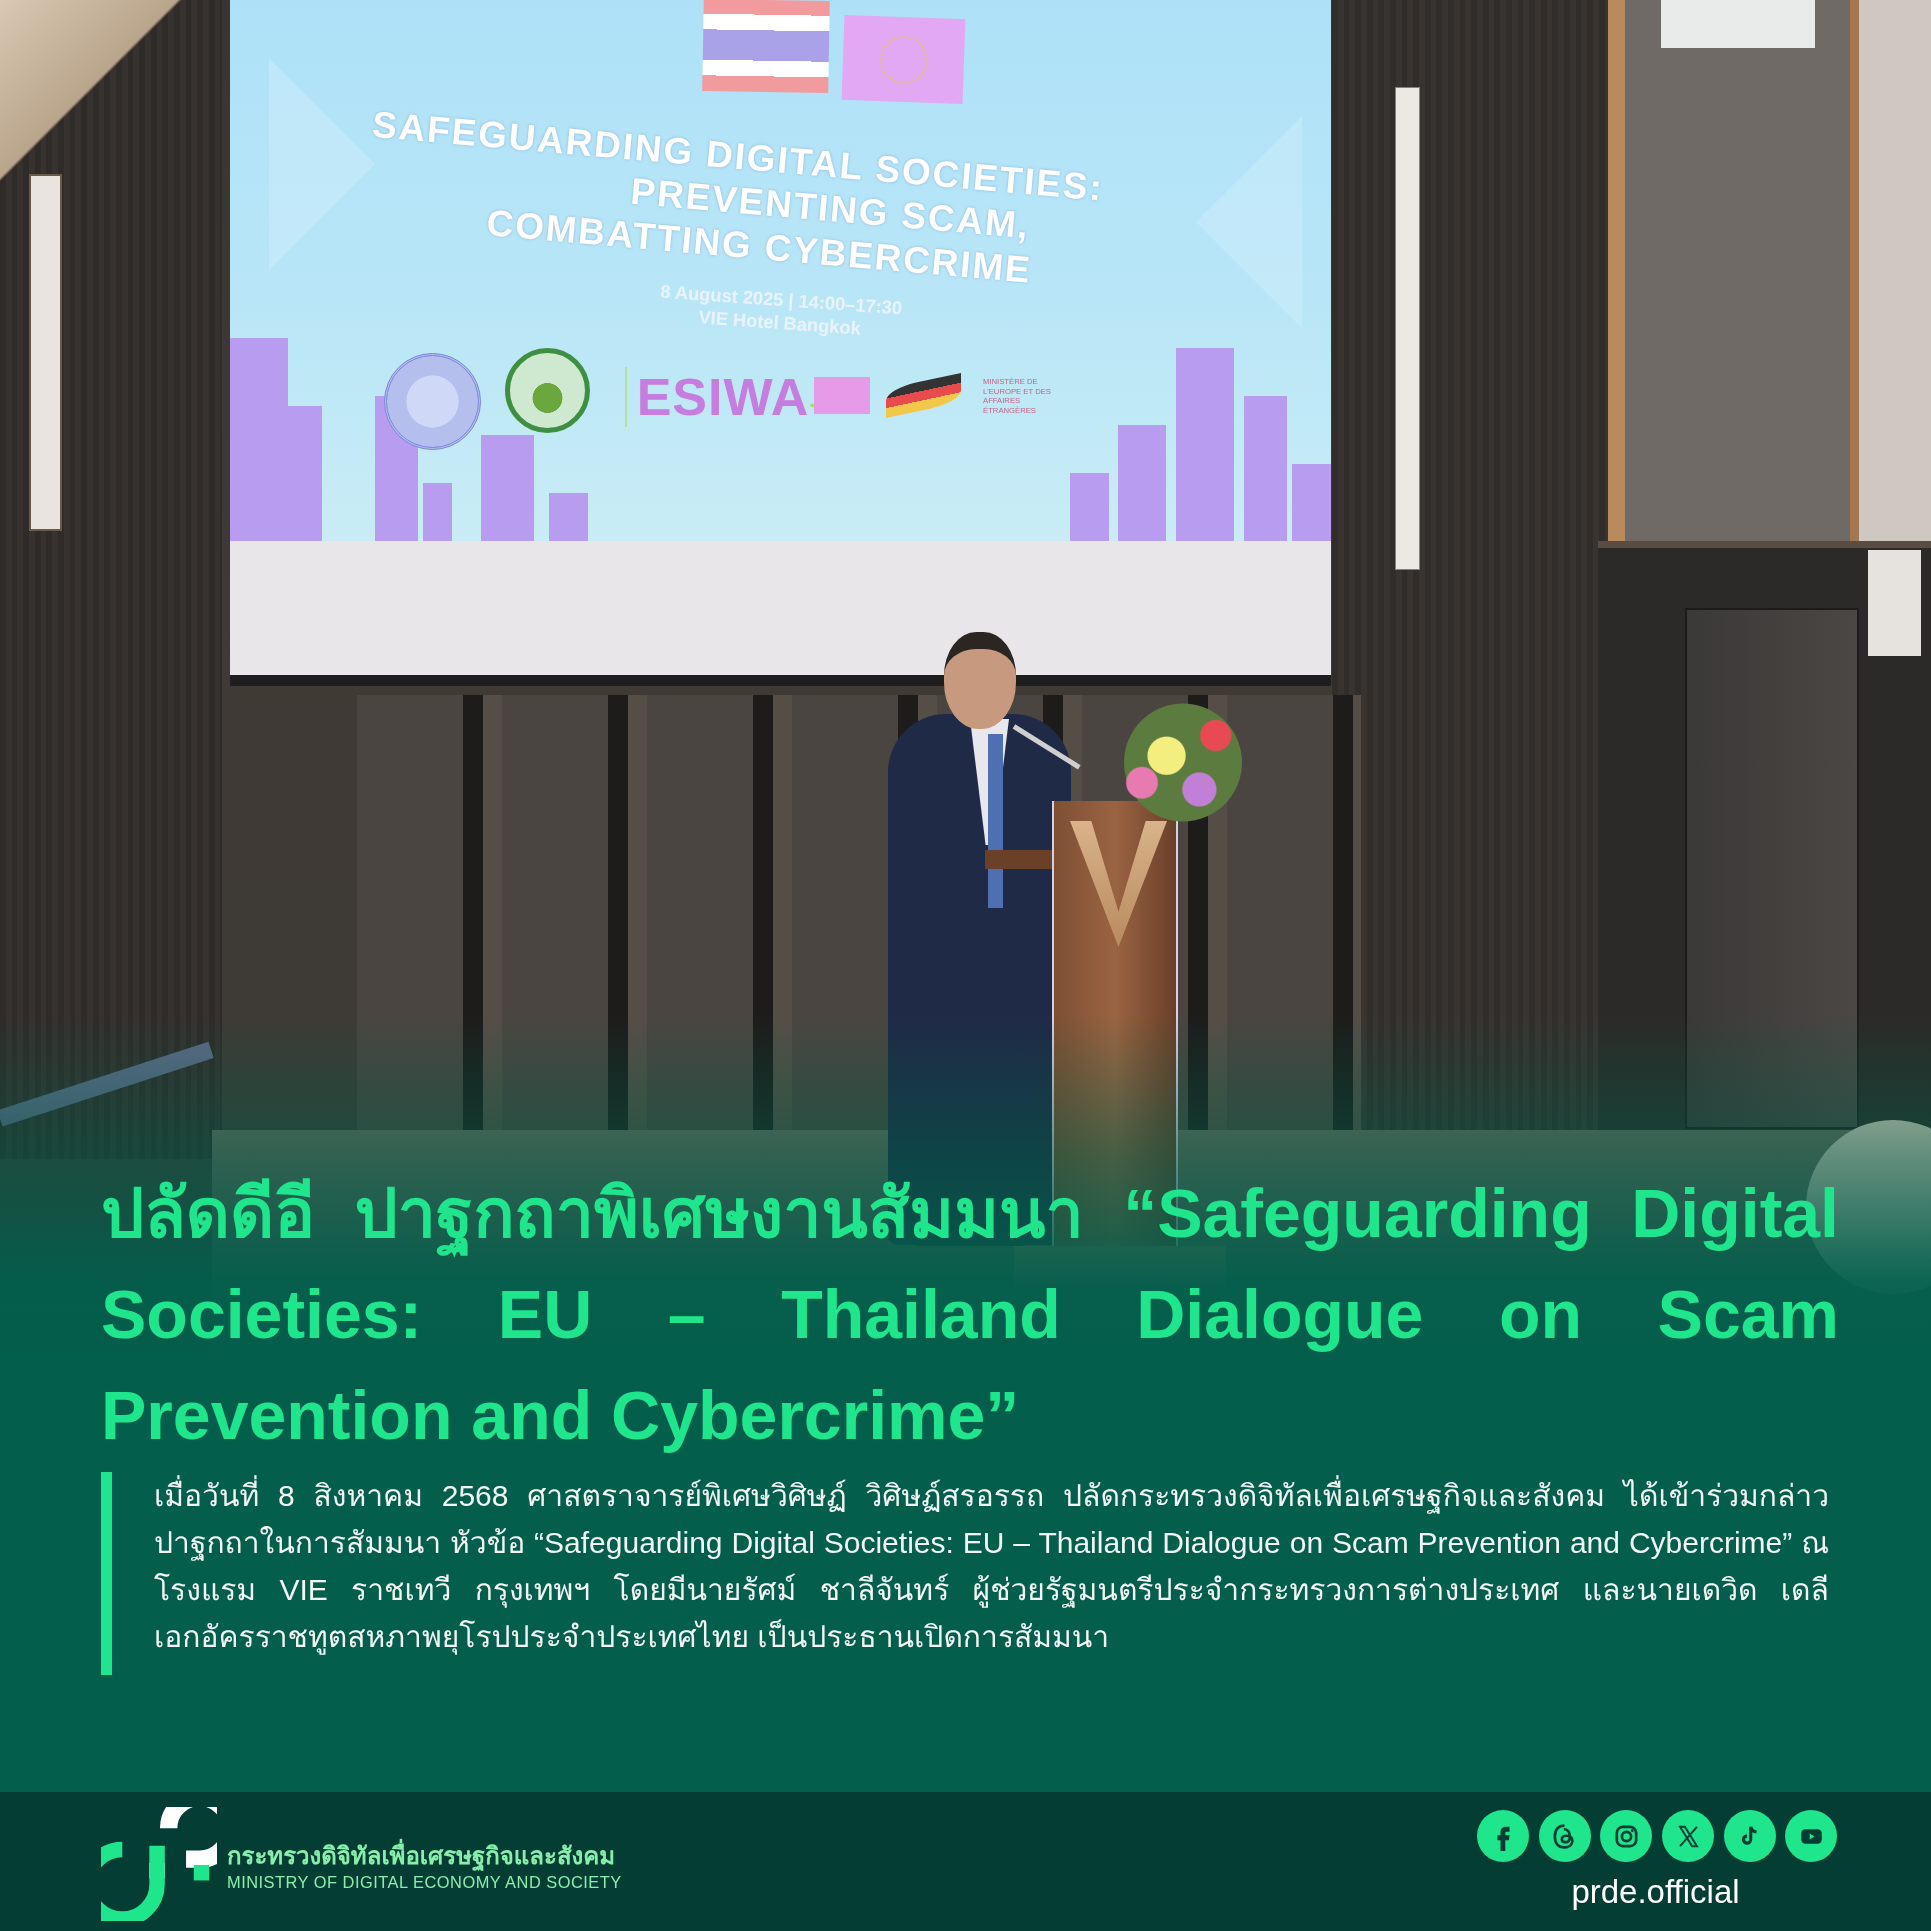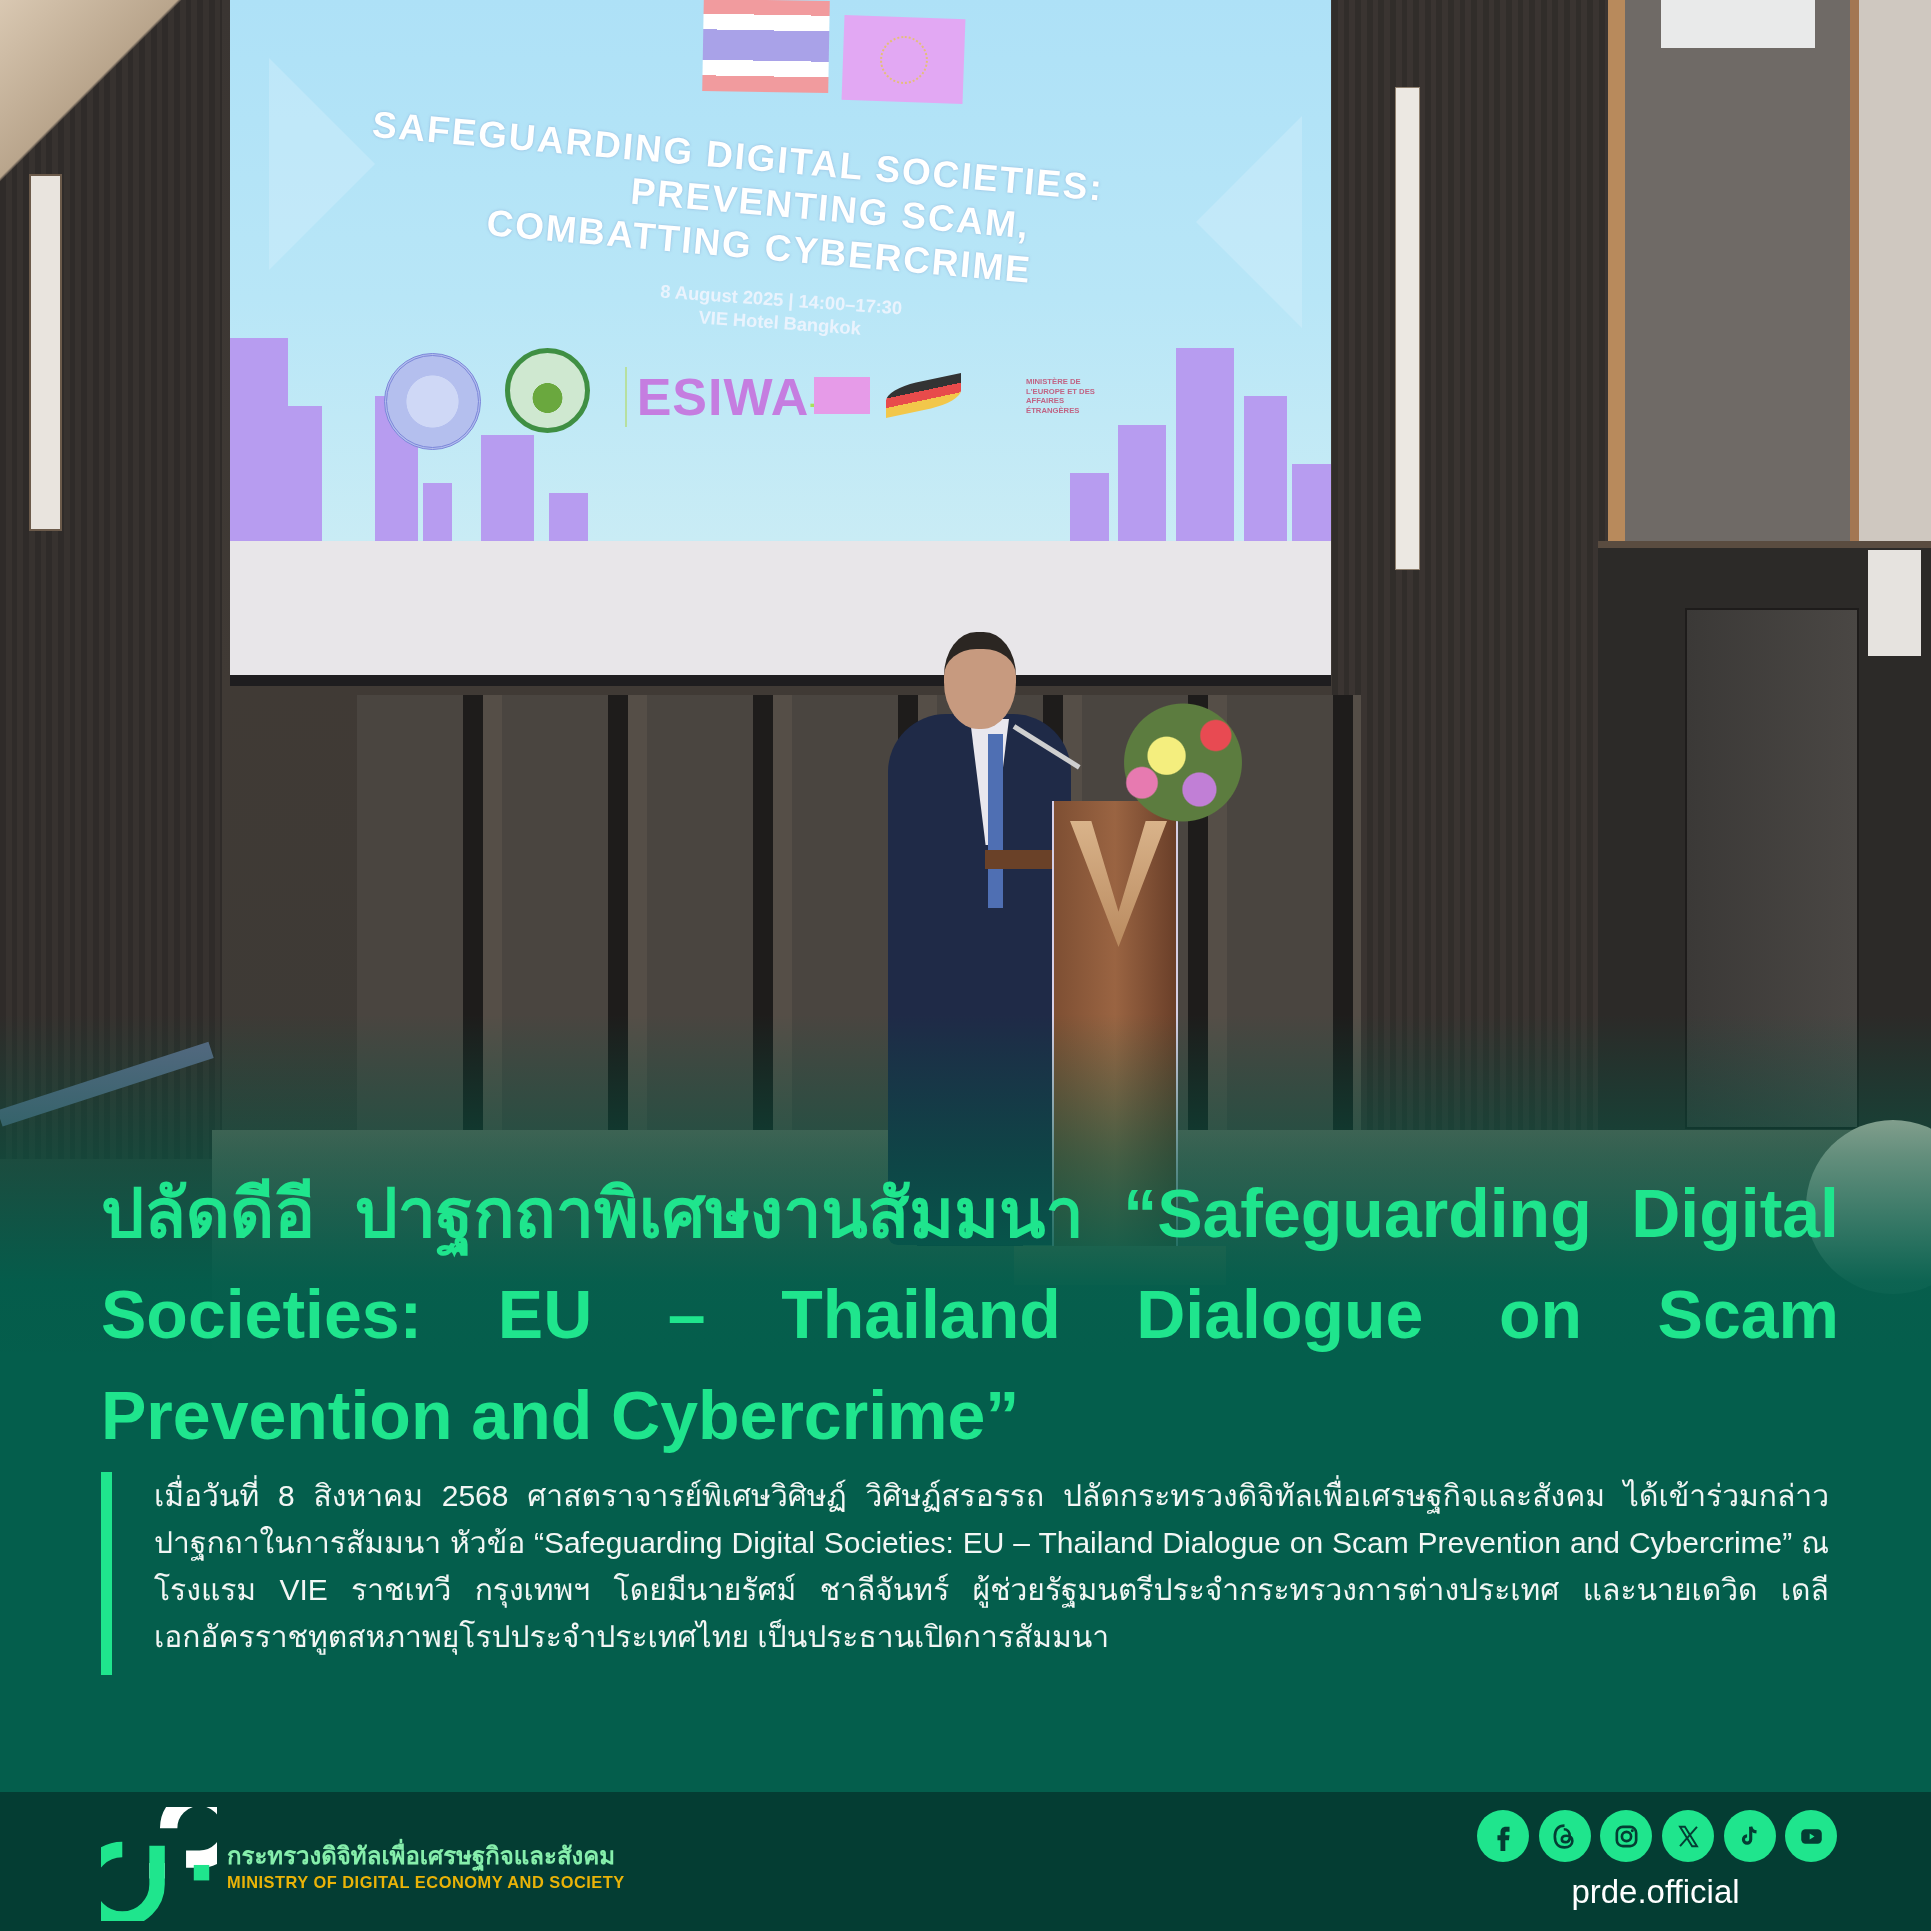--- a/index.html
+++ b/index.html
@@ -39,21 +39,21 @@
   .slide-meta { position: absolute; left: 367px; top: 288px; width: 367px; transform: rotate(4deg);
                 color: #f3f6ff; font-weight: 700; font-size: 18.3px; line-height: 23px; text-align: center; opacity: .85; }
   .logos { position: absolute; left: 154px; top: 348px; width: 792px; height: 106px; }
   .logo-seal { position: absolute; left: 0; top: 4.8px; width: 97px; height: 97px; border-radius: 50%; border: 3.9px double #7b86d9; background: radial-gradient(circle, #cfd8f6 0 40%, #b4bfee 41% 100%); }
   .logo-mdes { position: absolute; left: 121px; top: 0; width: 85px; height: 85px; border-radius: 50%; border: 5.8px solid #3f8f43; background: radial-gradient(circle at 50% 60%, #6aa83e 0 25%, #cfe8d0 26%); }
   .logo-esiwa { position: absolute; left: 241px; top: 19.3px; color: #c57de0; font-weight: 700; font-size: 52px; letter-spacing: 1px; border-left: 2.9px solid #b7e0a0; padding-left: 9.7px; }
   .logo-esiwa-plus { color: #a9e05a; font-size: 29px; }
   .logo-eu-small { position: absolute; left: 430px; top: 29px; width: 56px; height: 37px; background: #e69be8; }
   .logo-de { position: absolute; left: 502px; top: 33px; width: 75px; height: 29px; border-radius: 40% 0 40% 0;
              background: linear-gradient(180deg, #333 0 33%, #e84b4b 33% 66%, #f2c74a 66%); transform: skewY(-12deg); }
-  .logo-fr { position: absolute; left: 599px; top: 29px; width: 87px; height: 48px; color: #c06585; font-size: 7.7px; line-height: 9.7px; font-weight: 700; margin-left: 43px; }
+  .logo-fr { position: absolute; left: 599px; top: 29px; width: 87px; height: 48px; color: #c06585; font-size: 7.7px; line-height: 9.7px; font-weight: 400; }
   .skyline { position: absolute; left: 0; bottom: 0; width: 1101px; height: 222px; }
   .bld { position: absolute; bottom: 0; background: #b79cf0; }
 
   
   .stage-back { position: absolute; left: 357px; top: 695px; width: 1004px; height: 454px;
                 background: repeating-linear-gradient(90deg, #4a4540 0 106px, #1e1c1b 106px 126px, #554e47 126px 145px); }
   .stage-floor { position: absolute; left: 212px; top: 1130px; width: 1719px; height: 251px;
                  background: linear-gradient(180deg, #6d6a5e 0%, #5a5a50 100%); }
   .rail { position: absolute; left: 0; top: 1110px; width: 222px; height: 17.4px; background: #5c6a86; transform: rotate(-18deg); transform-origin: left; }
 
@@ -86,21 +86,21 @@
               font-weight: 700; font-size: 68px; line-height: 101px; text-align: justify; text-align-last: left; }
   .body-wrap { position: absolute; left: 101px; top: 1472px; width: 1728px; height: 203px; }
   .body-bar { position: absolute; left: 0; top: 0; width: 10.6px; height: 203px; background: #1fe58d; }
   .body-text { position: absolute; left: 53px; top: 0; width: 1675px; color: #f2f6f4;
                font-size: 30px; line-height: 47px; text-align: justify; text-align-last: left; }
 
   
   .footer { position: absolute; left: 0; top: 1792px; width: 1931px; height: 139px; background: #043d33; }
   .logo-mark { position: absolute; left: 101px; top: 1807px; width: 116px; height: 114px; }
   .org-th { position: absolute; left: 227px; top: 1836px; color: #86efac; font-weight: 700; font-size: 24px; }
-  .org-en { position: absolute; left: 227px; top: 1873px; color: #eab308; font-weight: 700; font-size: 16.4px; letter-spacing: 0.5px; }
+  .org-en { position: absolute; left: 227px; top: 1873px; color: #86efac; font-weight: 400; font-size: 16.4px; letter-spacing: 0.5px; }
   .socials { position: absolute; left: 1477px; top: 1810px; display: flex; gap: 9.7px; }
   .soc { width: 52px; height: 52px; border-radius: 50%; background: #1fe58d; display: flex; align-items: center; justify-content: center; }
   .soc svg { width: 29px; height: 29px; }
   .handle { position: absolute; left: 1559px; top: 1873px; width: 193px; text-align: center; color: #ffffff; font-size: 33px; }
 </style>
 </head>
 <body>
 
 <div class="scene">
   <div class="wall-left"></div>

